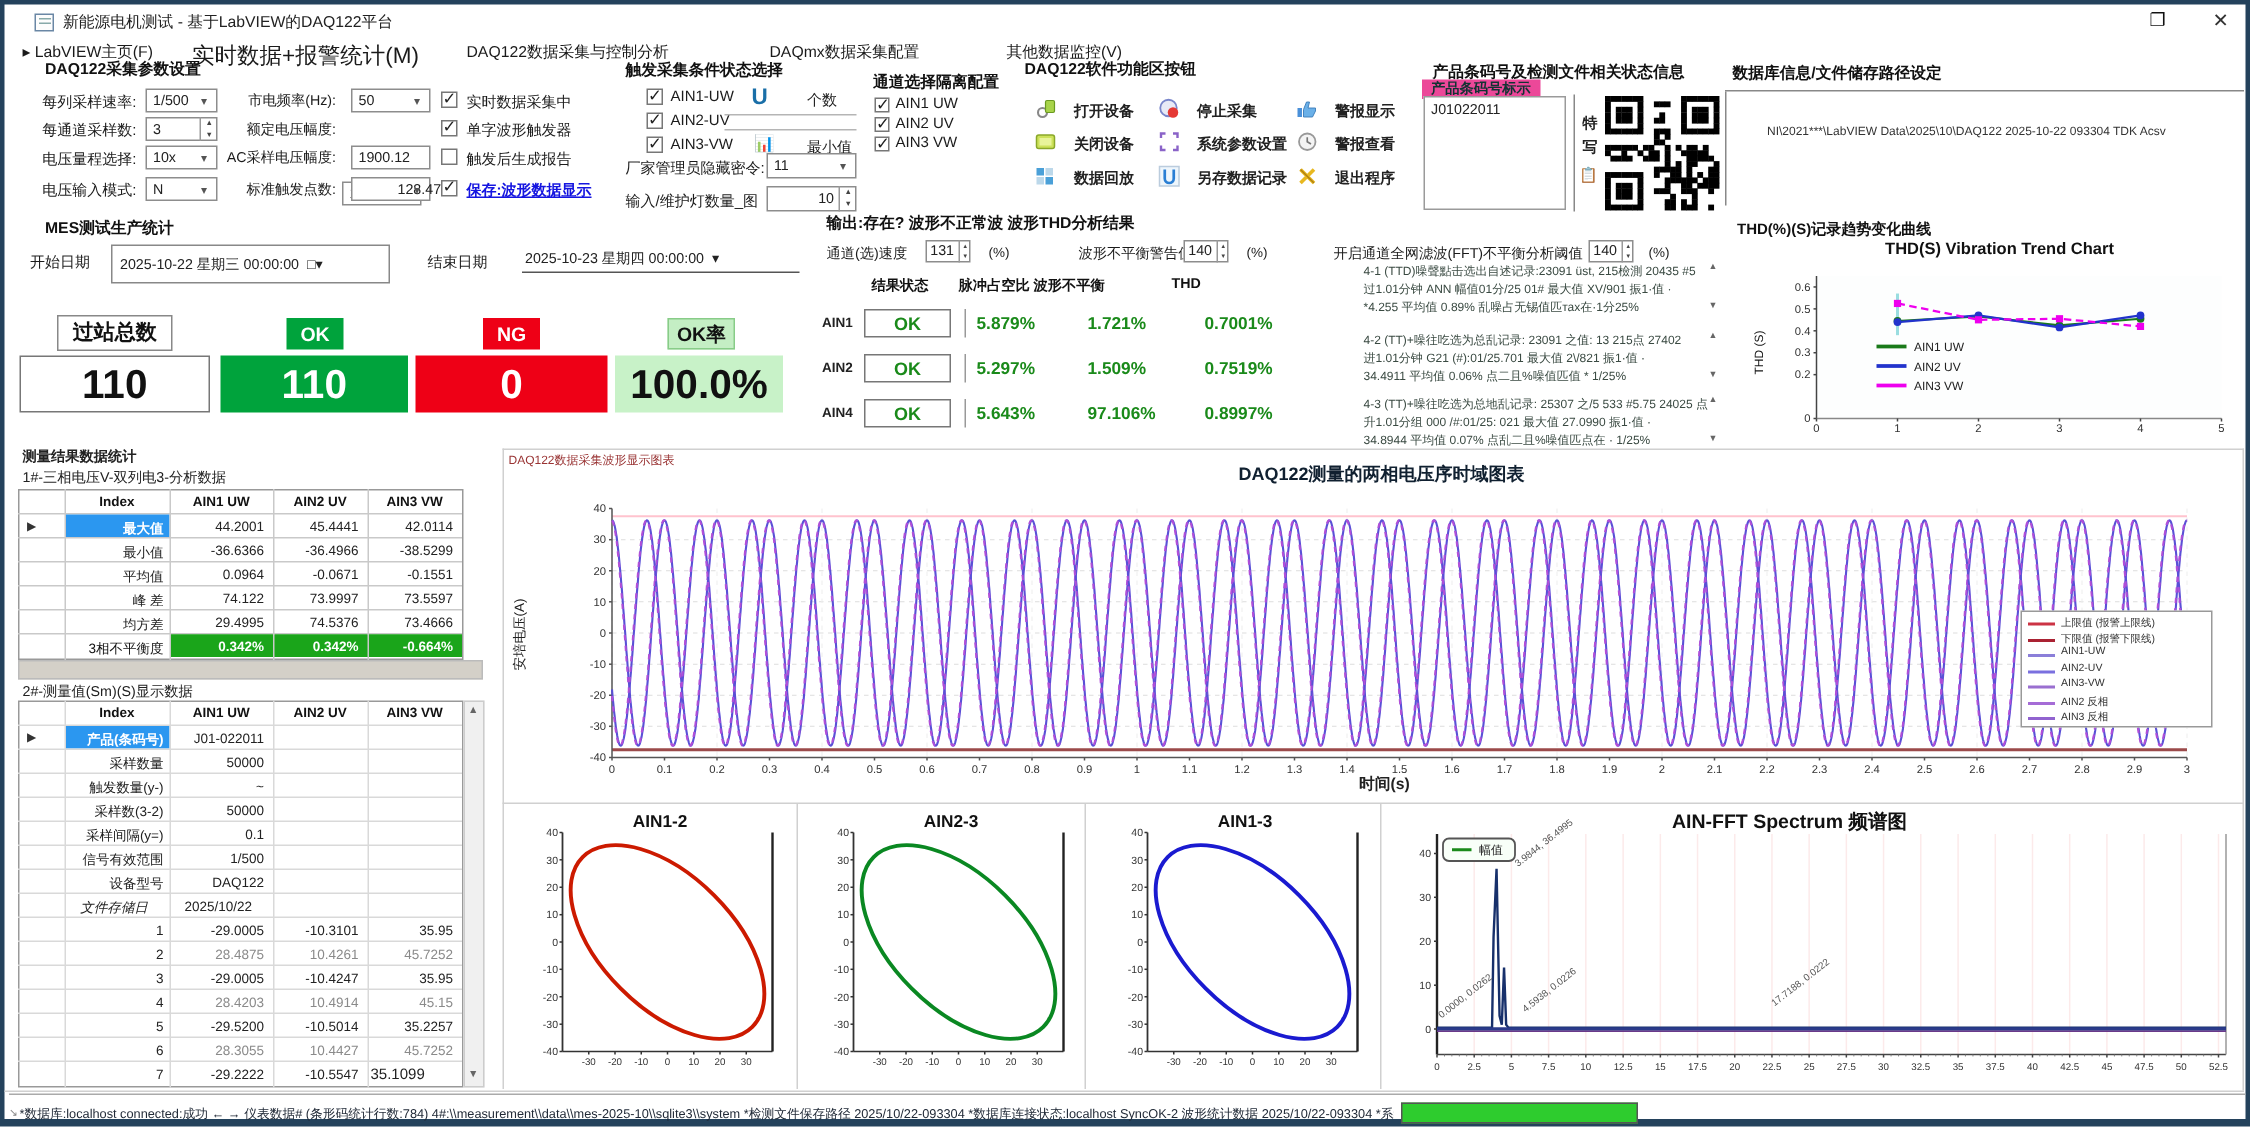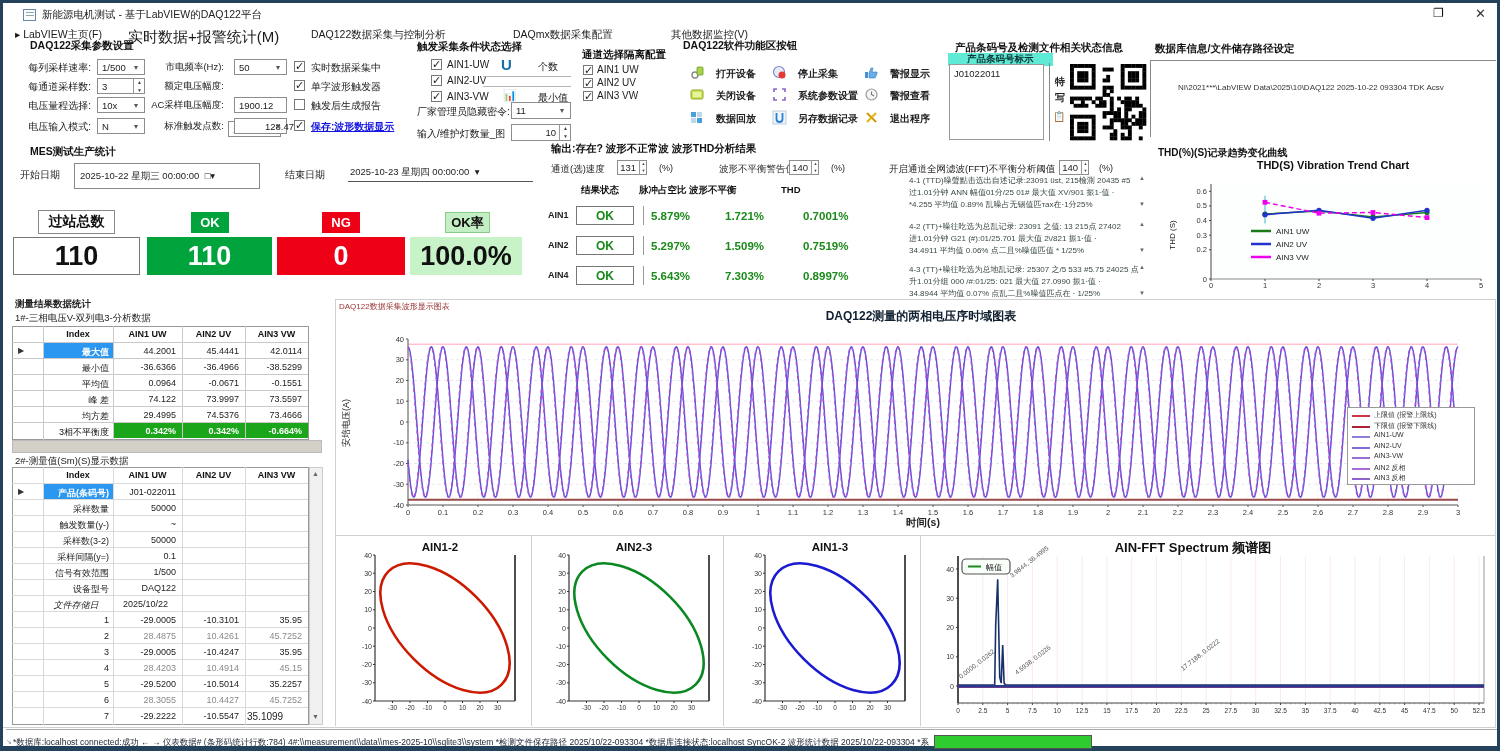--- a/index.html
+++ b/index.html
@@ -130,21 +130,21 @@
       <rect x="0" y="0" width="13" height="13" fill="#eef6fc" stroke="#bcd"></rect>
       <path d="M3.5 2 V8 a3 3 0 0 0 6 0 V2" fill="none" stroke="#2a7fd4" stroke-width="1.8"></path>
     </svg>
 <div class="ab" style="left:795px;top:109px;font-size:10px;font-weight:bold;color:#222;white-space:nowrap;">另存数据记录</div>
 <svg style="left:862px;top:108px;" width="13" height="13">
       <path d="M2 2 L11 11 M11 2 L2 11" stroke="#e8b820" stroke-width="2.4"></path>
       <path d="M2 2 L11 11" stroke="#b08010" stroke-width="1"></path>
     </svg>
 <div class="ab" style="left:887px;top:109px;font-size:10px;font-weight:bold;color:#222;white-space:nowrap;">退出程序</div>
 <div class="hdr" style="left:952px;top:38px;">产品条码号及检测文件相关状态信息</div>
-<div class="ab" style="left:945px;top:50px;background:#5eead4;font-size:9.5px;font-weight:bold;color:#082;padding:0 19px;color:#133;text-align:right;">产品条码号标示</div>
+<div class="ab" style="left:945px;top:50px;background:#ec4899;font-size:9.5px;font-weight:bold;color:#082;padding:0 6px;color:#133;text-align:right;">产品条码号标示</div>
 <div class="ab" style="left:946px;top:61px;width:95px;height:76px;border:1px solid #9a9a9a;background:#fff;"></div>
 <div class="ab" style="left:951px;top:65px;font-size:9.5px;color:#222;">J01022011</div>
 <div class="ab" style="left:1052px;top:72px;font-size:10px;font-weight:bold;color:#222;">特</div>
 <div class="ab" style="left:1052px;top:88px;font-size:10px;font-weight:bold;color:#222;">写</div>
 <div class="ab" style="left:1050px;top:108px;font-size:10px;color:#bbb;">📋</div>
 <div class="vline" style="left:1046px;top:60px;height:78px;background:#888;"></div>
 <svg style="left:1067px;top:61px;" width="77" height="77">
       <g fill="#000">
         <rect x="0.0" y="0.0" width="3.9" height="3.9"></rect>
         <rect x="0.0" y="3.6" width="3.9" height="3.9"></rect>
@@ -436,21 +436,21 @@
 <div class="ab" style="left:545px;top:237px;font-size:9px;font-weight:bold;color:#222;">AIN2</div>
 <div class="ab" style="left:573px;top:233px;width:58px;height:19px;border:1px solid #777;background:#fff;display:flex;align-items:center;justify-content:center;font-size:12px;font-weight:bold;color:#1a8a1a;">OK</div>
 <div class="vline" style="left:640px;top:233px;height:19px;background:#999;"></div>
 <div class="ab" style="left:648px;top:237px;font-size:11.5px;font-weight:bold;color:#1a8a1a;">5.297%</div>
 <div class="ab" style="left:722px;top:237px;font-size:11.5px;font-weight:bold;color:#1a8a1a;">1.509%</div>
 <div class="ab" style="left:800px;top:237px;font-size:11.5px;font-weight:bold;color:#1a8a1a;">0.7519%</div>
 <div class="ab" style="left:545px;top:267px;font-size:9px;font-weight:bold;color:#222;">AIN4</div>
 <div class="ab" style="left:573px;top:263px;width:58px;height:19px;border:1px solid #777;background:#fff;display:flex;align-items:center;justify-content:center;font-size:12px;font-weight:bold;color:#1a8a1a;">OK</div>
 <div class="vline" style="left:640px;top:263px;height:19px;background:#999;"></div>
 <div class="ab" style="left:648px;top:267px;font-size:11.5px;font-weight:bold;color:#1a8a1a;">5.643%</div>
-<div class="ab" style="left:722px;top:267px;font-size:11.5px;font-weight:bold;color:#1a8a1a;">7.303%</div>
+<div class="ab" style="left:722px;top:267px;font-size:11.5px;font-weight:bold;color:#1a8a1a;">97.106%</div>
 <div class="ab" style="left:800px;top:267px;font-size:11.5px;font-weight:bold;color:#1a8a1a;">0.8997%</div>
 <div class="ab" style="left:906px;top:172px;font-size:8px;color:#3a4a42;white-space:nowrap;">4-1 (TTD)噪聲點击选出自述记录:23091 üst, 215檢測 20435 #5</div>
 <div class="ab" style="left:906px;top:184px;font-size:8px;color:#3a4a42;white-space:nowrap;">过1.01分钟 ANN 幅值01分/25 01# 最大值 XV/901 振1·值 ·</div>
 <div class="ab" style="left:906px;top:196px;font-size:8px;color:#3a4a42;white-space:nowrap;"> *4.255 平均值 0.89% 乱噪占无锡值匹тах在·1分25%</div>
 <div class="ab" style="left:1136px;top:172px;font-size:6px;color:#666;">▲</div>
 <div class="ab" style="left:1136px;top:198px;font-size:6px;color:#666;">▼</div>
 <div class="ab" style="left:906px;top:218px;font-size:8px;color:#3a4a42;white-space:nowrap;">4-2 (TT)+噪往吃选为总乱记录: 23091 之值: 13 215点 27402</div>
 <div class="ab" style="left:906px;top:230px;font-size:8px;color:#3a4a42;white-space:nowrap;">进1.01分钟 G21 (#):01/25.701 最大值 2\/821 振1·值 ·</div>
 <div class="ab" style="left:906px;top:242px;font-size:8px;color:#3a4a42;white-space:nowrap;">34.4911 平均值 0.06% 点二且%噪值匹值 * 1/25%</div>
 <div class="ab" style="left:1136px;top:218px;font-size:6px;color:#666;">▲</div>

